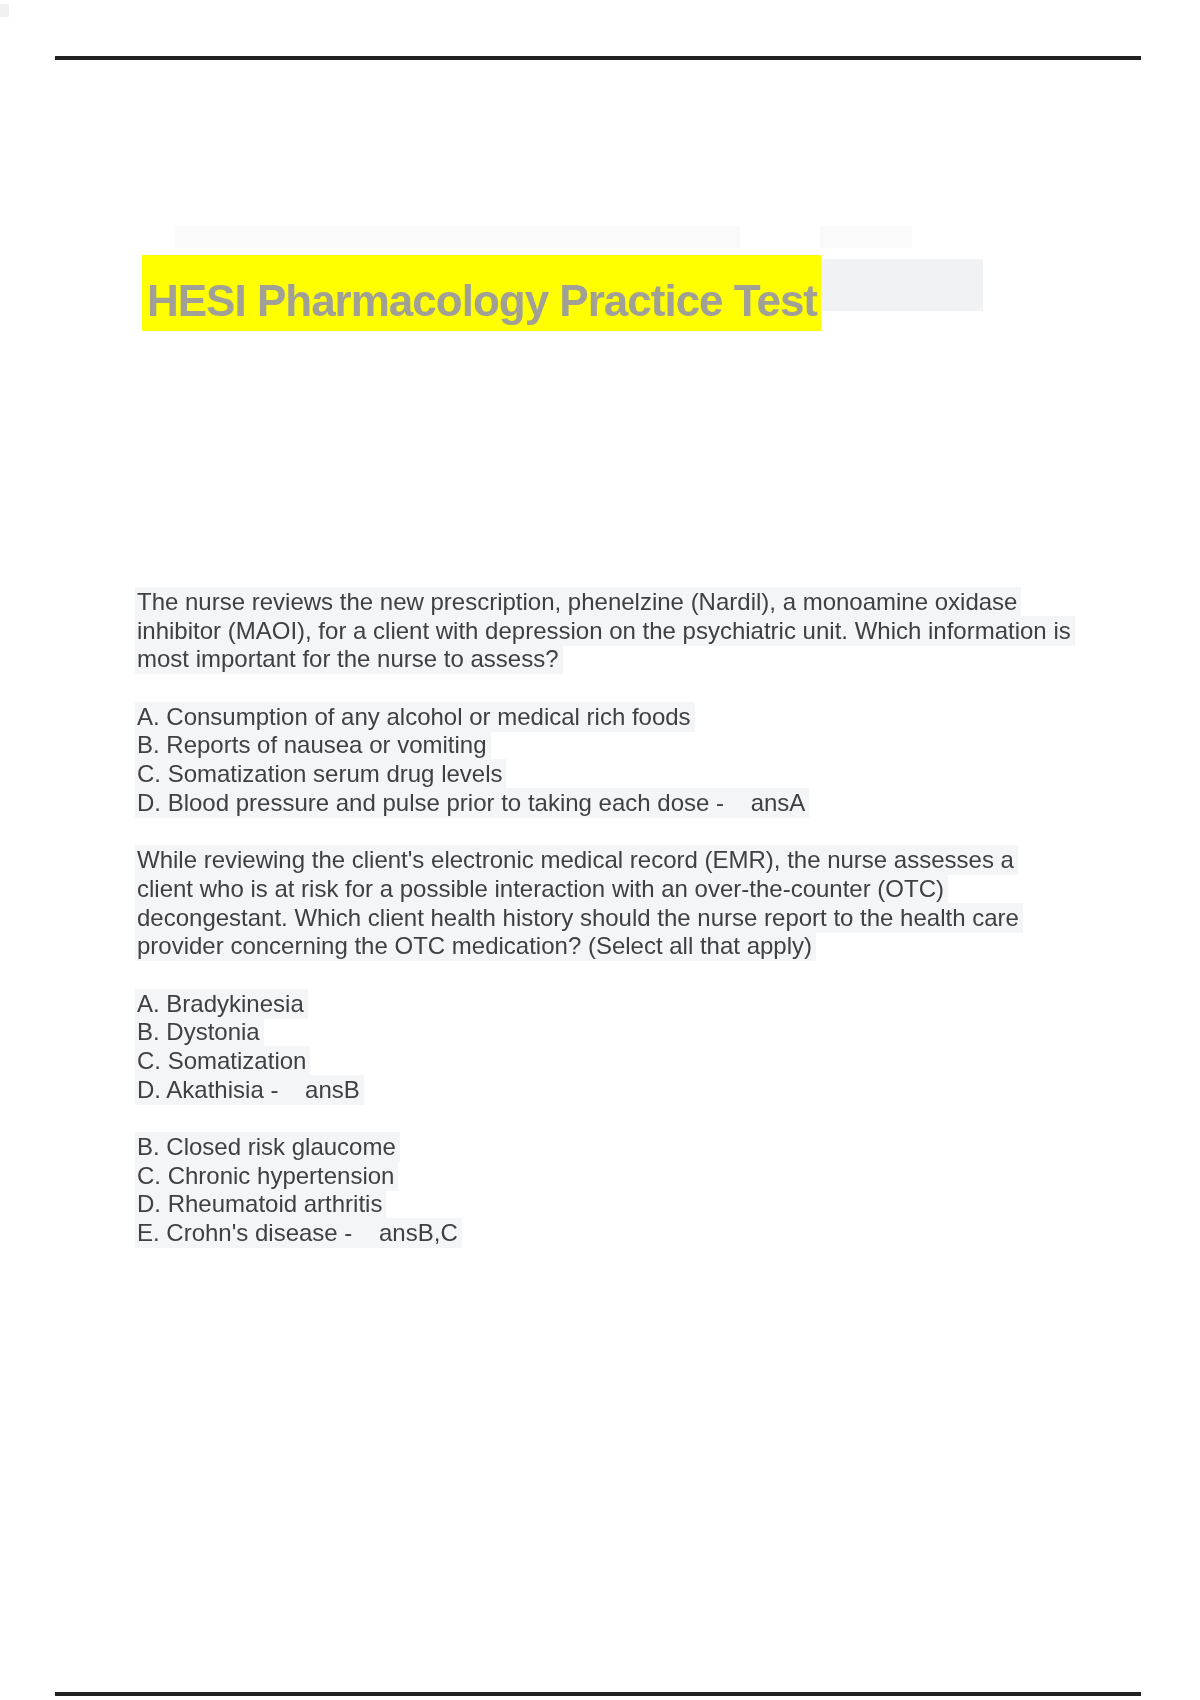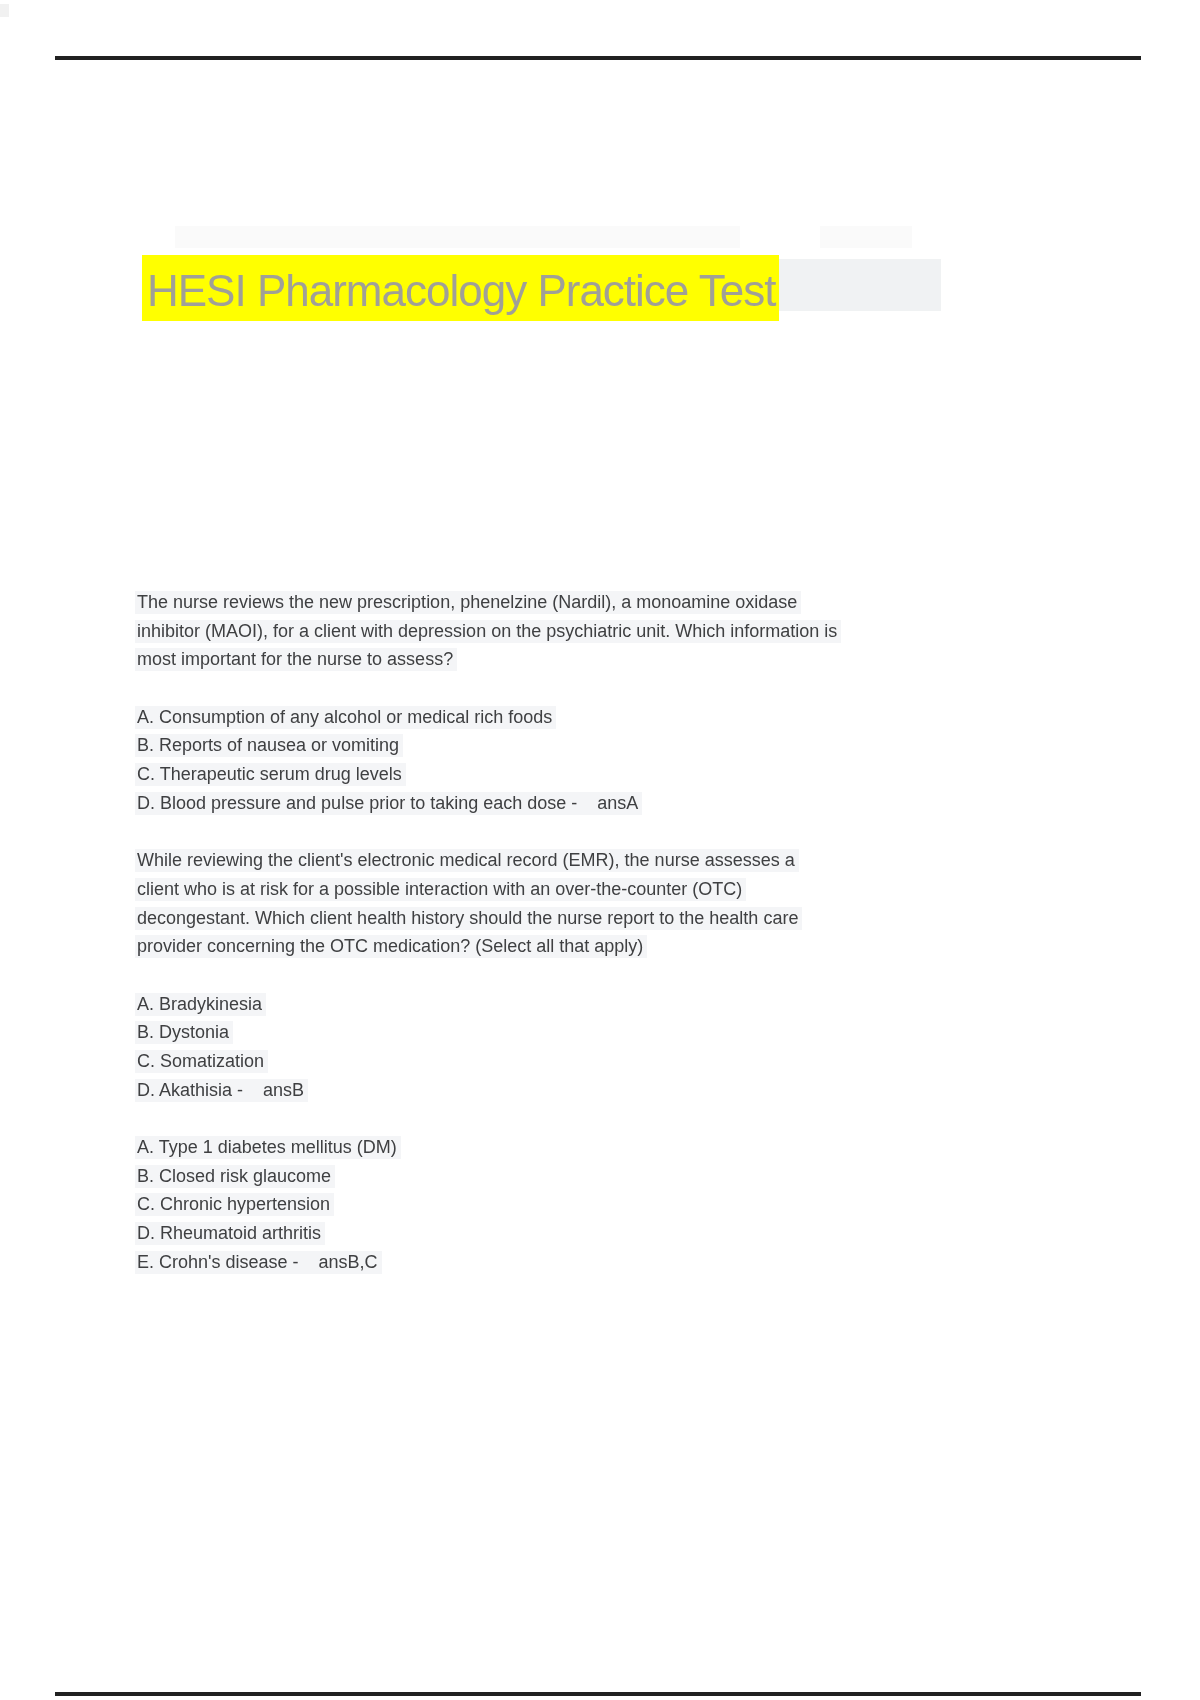--- a/index.html
+++ b/index.html
@@ -11,28 +11,28 @@
   .rule-top { top:56px; }
   .rule-bottom { top:1692px; }
   .corner-artifact { position:absolute; left:0; top:4px; width:9px; height:13px; background:#f1f1f1; }
   .band-artifact { position:absolute; top:226px; height:22px; background:#fafafa; }
   .band-a { left:175px; width:565px; }
   .band-b { left:820px; width:92px; }
 
   .title-row { position:absolute; left:142px; top:255px; height:60px; white-space:nowrap; }
   .title-text {
     display:inline-block; vertical-align:top; height:60px; line-height:60px;
-    background:#ffff00; color:#a0a097; font-size:44px; font-weight:normal;
-    letter-spacing:-1px; padding:6px 4px 0 5px;
+    background:#ffff00; color:#a0a097; font-size:44px; font-weight:bold;
+    letter-spacing:-1px; padding:16px 4px 0 5px;
   }
   .title-tail { display:inline-block; vertical-align:top; margin-top:4px; height:52px; width:162px; background:#f0f2f3; }
 
   .content {
     position:absolute; left:135px; top:588px; width:1010px;
-    font-size:18px; line-height:28.7px; color:#3f4042;
+    font-size:24px; line-height:28.7px; color:#3f4042;
   }
   .block { margin:0 0 28.7px 0; }
   .line { height:28.7px; white-space:pre; }
   .line > span { background:#f4f5f7; padding:1px 4px 2px 2px; }
 </style>
 </head>
 <body>
 
 <div class="page">
 
@@ -47,37 +47,36 @@
 
   <div class="content">
     <div class="block">
         <div class="line"><span>The nurse reviews the new prescription, phenelzine (Nardil), a monoamine oxidase</span></div>
         <div class="line"><span>inhibitor (MAOI), for a client with depression on the psychiatric unit. Which information is</span></div>
         <div class="line"><span>most important for the nurse to assess?</span></div>
       </div>
     <div class="block">
         <div class="line"><span>A. Consumption of any alcohol or medical rich foods</span></div>
         <div class="line"><span>B. Reports of nausea or vomiting</span></div>
-        <div class="line"><span>C. Therapeutic serum drug levels</span></div>
+        <div class="line"><span>C. Somatization serum drug levels</span></div>
         <div class="line"><span>D. Blood pressure and pulse prior to taking each dose -    ansA</span></div>
       </div>
     <div class="block">
         <div class="line"><span>While reviewing the client's electronic medical record (EMR), the nurse assesses a</span></div>
         <div class="line"><span>client who is at risk for a possible interaction with an over-the-counter (OTC)</span></div>
         <div class="line"><span>decongestant. Which client health history should the nurse report to the health care</span></div>
         <div class="line"><span>provider concerning the OTC medication? (Select all that apply)</span></div>
       </div>
     <div class="block">
         <div class="line"><span>A. Bradykinesia</span></div>
         <div class="line"><span>B. Dystonia</span></div>
         <div class="line"><span>C. Somatization</span></div>
         <div class="line"><span>D. Akathisia -    ansB</span></div>
       </div>
     <div class="block">
-        <div class="line"><span>A. Type 1 diabetes mellitus (DM)</span></div>
         <div class="line"><span>B. Closed risk glaucome</span></div>
         <div class="line"><span>C. Chronic hypertension</span></div>
         <div class="line"><span>D. Rheumatoid arthritis</span></div>
         <div class="line"><span>E. Crohn's disease -    ansB,C</span></div>
       </div>
   </div>
 
   <div class="rule rule-bottom"></div>
 </div>
 

